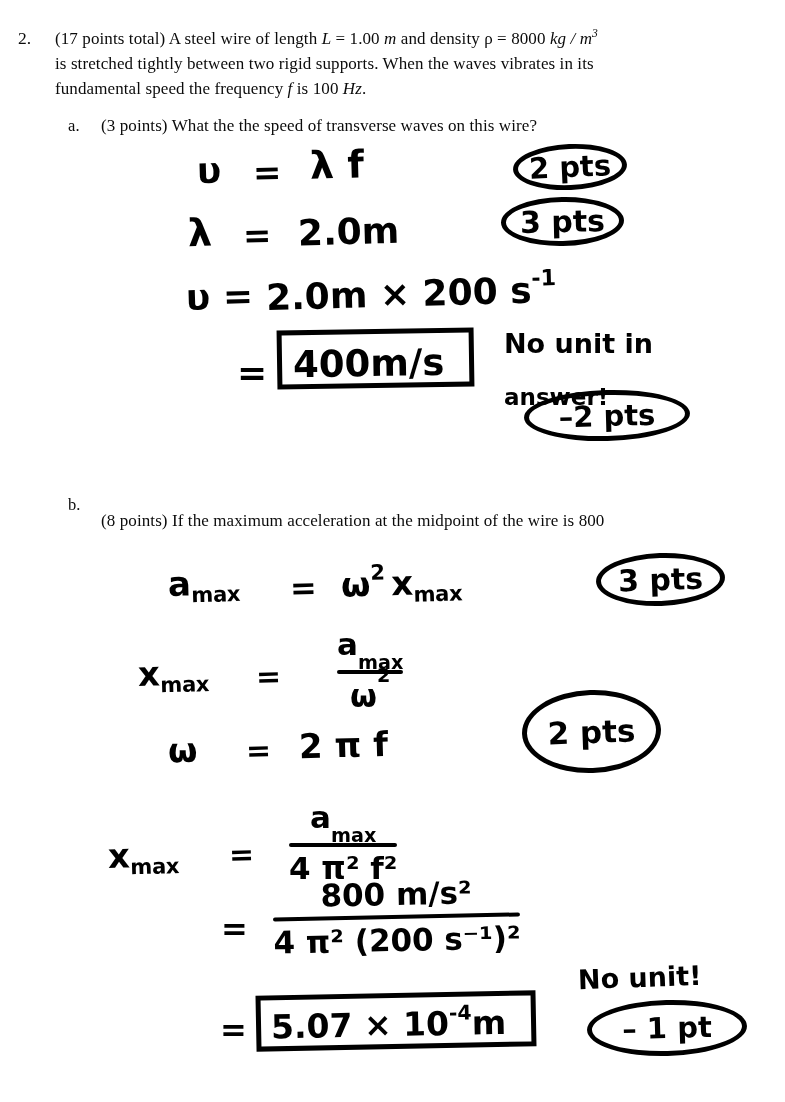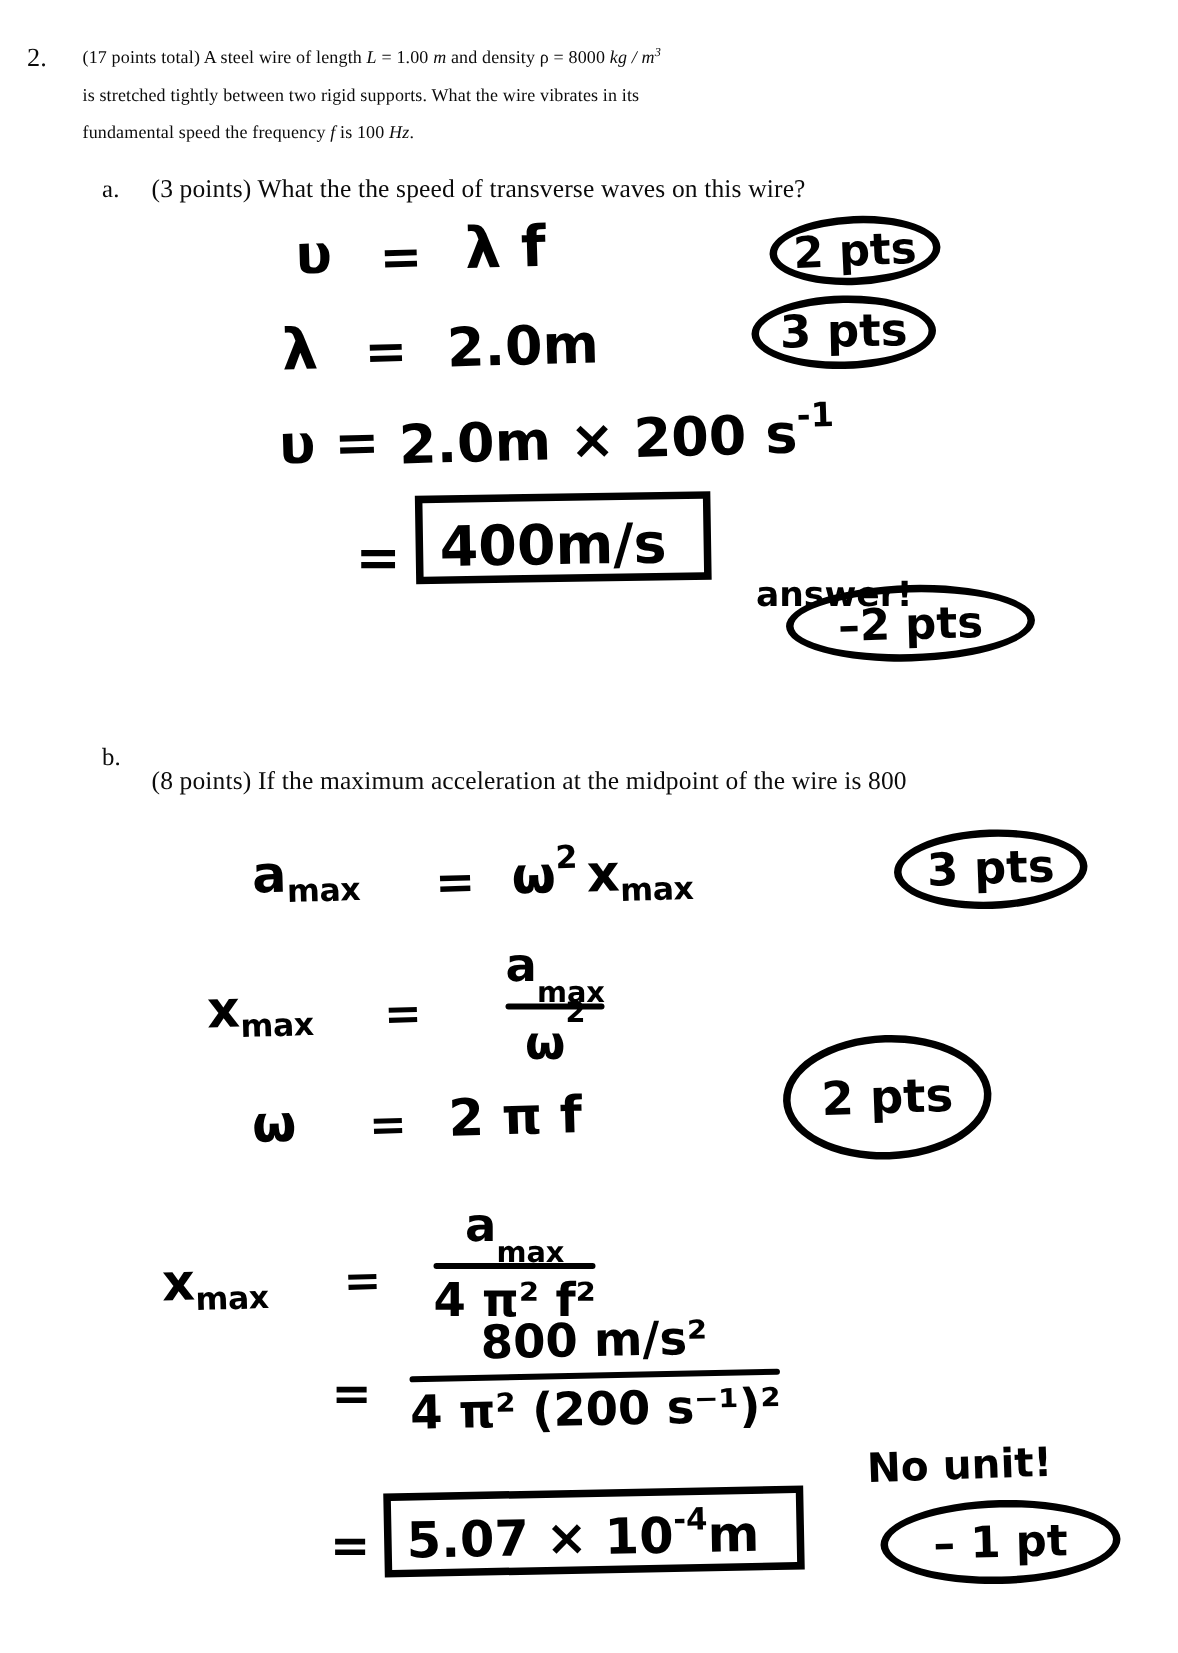--- a/index.html
+++ b/index.html
@@ -17,21 +17,21 @@
     width: 785px;
     height: 1102px;
     background: #ffffff;
     overflow: hidden;
   }
 
   
   .printed {
     position: absolute;
     font-family: "Liberation Serif", serif;
-    font-size: 12px;
+    font-size: 17px;
     line-height: 25px;
     color: #0b0b0b;
     letter-spacing: 0.1px;
     white-space: nowrap;
   }
   .printed .it { font-style: italic; }
   .printed sup { font-size: 0.68em; vertical-align: super; line-height: 0; }
   .q-num { position: absolute; font-size: 17.5px; }
   .q-letter { position: absolute; font-size: 16.5px; }
 
@@ -116,21 +116,21 @@
 </style>
 </head>
 <body>
 
 <div id="page">
 
   <div class="q-num printed" style="left:18px; top:26px;">2.</div>
 
   <div class="printed" style="left:55px; top:26px;"><span>(17 points total) A steel wire of length </span><span class="it">L</span><span> = 1.00 </span><span class="it">m</span><span> and density ρ = 8000 </span><span class="it">kg / m</span><sup class="it">3</sup></div>
 
-  <div class="printed" style="left:55px; top:51px;">is stretched tightly between two rigid supports.  What the wire vibrates in its</div>
+  <div class="printed" style="left:55px; top:51px;">is stretched tightly between two rigid supports.  When the waves vibrates in its</div>
 
   <div class="printed" style="left:55px; top:76px;"><span>fundamental speed the frequency </span><span class="it">f</span><span> is 100 </span><span class="it">Hz</span><span>.</span></div>
 
   <div class="q-letter printed" style="left:68px; top:113px;">a.</div>
   <div class="printed" style="left:101px; top:113px; font-size:17px;">(3 points) What the the speed of transverse waves on this wire?</div>
 
   <div class="hand slant" style="left:197px; top:153px; font-size:36px;">υ</div>
   <div class="hand slant" style="left:253px; top:155px; font-size:34px;">=</div>
   <div class="hand slant" style="left:310px; top:146px; font-size:38px;">λ f</div>
 
@@ -148,20 +148,21 @@
   </div>
 
   <div class="grade-mark" style="left:513px; top:144px; width:114px; height:46px; font-size:29px; transform:rotate(-2.5deg);">
     <span>2 pts</span>
   </div>
 
   <div class="grade-mark" style="left:501px; top:197px; width:123px; height:49px; font-size:30px; transform:rotate(-1.2deg);">
     <span>3 pts</span>
   </div>
 
+  <div class="comment" style="left:504px; top:328px; font-size:27px;">No unit in</div>
   <div class="comment" style="left:504px; top:360px; font-size:23px;margin-top:24px;">answer!</div>
 
   <div class="grade-mark" style="left:524px; top:390px; width:166px; height:51px; font-size:29px; transform:rotate(-1.5deg);">
     <span>–2 pts</span>
   </div>
 
   <div class="q-letter printed" style="left:68px; top:492px;">b.</div>
   <div class="printed" style="left:101px; top:508px; font-size:17px;">(8 points) If the maximum acceleration at the midpoint of the wire is 800</div>
 
   <div class="hand slant" style="left:168px; top:566px; font-size:34px;"><span>a</span><sub>max</sub></div>

